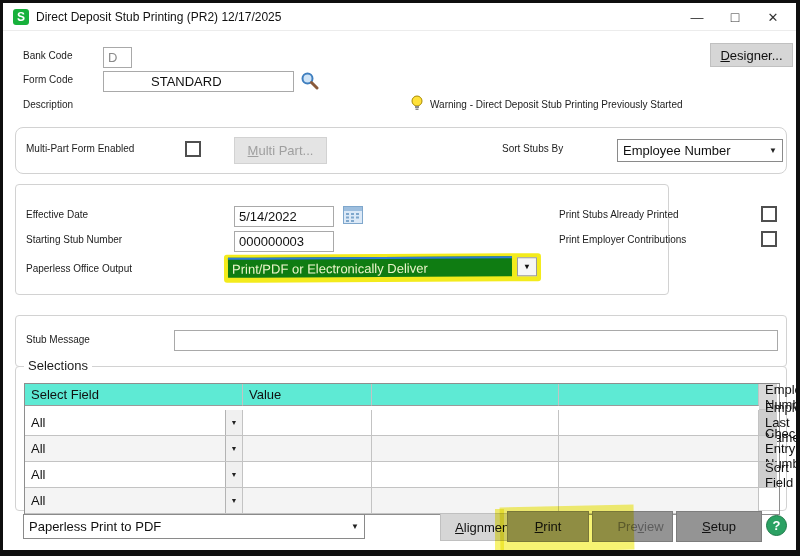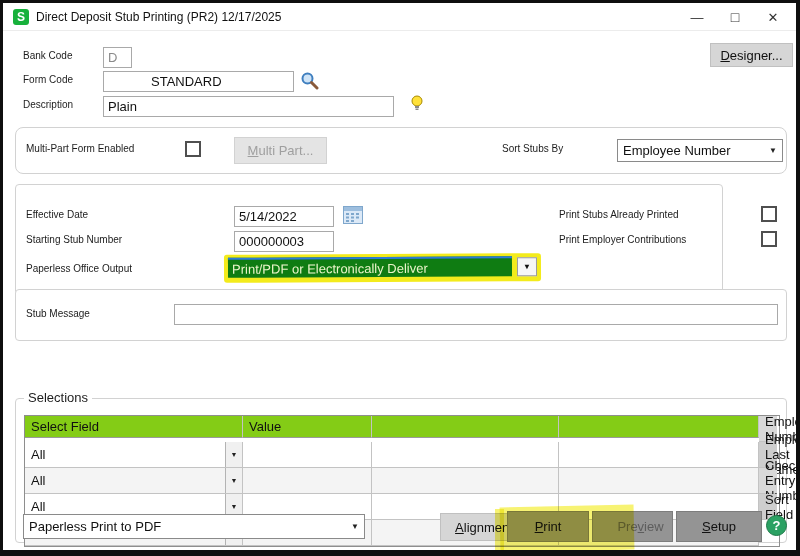--- a/index.html
+++ b/index.html
@@ -36,21 +36,21 @@
          font-size:13px;color:#111;padding-left:5px;}
   .combo .arrow{margin-left:auto;margin-right:5px;font-size:8px;color:#222;}
   .checkbox{position:absolute;width:16px;height:16px;background:#fff;border:2px solid#4f4f4f;}
   .gbox{position:absolute;border:1px solid #d2d2d2;border-radius:4px;background:#fff;}
   .gbox-legend{position:absolute;left:8px;top:-9px;background:#fff;padding:0 4px;font-size:13px;color:#1c1c1c;}
   
   .sel-table{position:absolute;left:8px;top:16px;width:756px;border:1px solid #8e8e8e;
              display:grid;grid-template-columns:218px 129px 187px 200px 18px;font-size:13px;}
   .cell{height:26px;display:flex;align-items:center;padding-left:6px;border-right:1px solid #c3c3c3;
         border-bottom:1px solid #c3c3c3;color:#111;position:relative;}
-  .cell.hdr{height:22px;background:#84cc16;border-bottom:1px solid #9a9a9a;}
+  .cell.hdr{height:22px;background:#5eead4;border-bottom:1px solid #9a9a9a;}
   .cell.rowlabel{background:#d8d8d8;}
   .cell.rowlabel.alt{background:#cecece;}
   .cell.val{background:#fff;}
   .cell.val.alt{background:#f4f4f4;}
   .cell:nth-child(5n){border-right:none;}
   .op-arrow{position:absolute;right:0;top:0;bottom:0;width:17px;background:#f0f0f0;
             border-left:1px solid #b3b3b3;display:flex;align-items:center;justify-content:center;
             font-size:7px;color:#222;cursor:default;}
   
   .hl-wrap{position:absolute;background:var(--highlight-yellow);border-radius:3px;
@@ -86,39 +86,39 @@
   <button class="btn" style="left:707px;top:40px;width:83px;height:24px;"><u>D</u>esigner...</button>
 
   <div class="lbl" style="left:20px;top:71px;">Form Code</div>
   <input class="tinput" style="left: 100px; top: 68px; width: 191px; padding-left: 47px;" value="STANDARD">
   <svg style="position:absolute;left:297px;top:68px;" width="19" height="19" viewBox="0 0 19 19">
     <circle cx="7.5" cy="7.5" r="5" fill="#cfe4f7" stroke="#3f7fbf" stroke-width="2"></circle>
     <line x1="11.5" y1="11.5" x2="17" y2="17" stroke="#8a5a3b" stroke-width="3" stroke-linecap="round"></line>
   </svg>
 
   <div class="lbl" style="left:20px;top:96px;">Description</div>
-  <input class="tinput" style="left: 100px; top: 93px; width: 291px;" value="Plain">
   <svg style="position:absolute;left:408px;top:92px;" width="12" height="17" viewBox="0 0 12 17">
     <circle cx="6" cy="6" r="5" fill="#ffe13a" stroke="#a98a00" stroke-width="1"></circle>
     <rect x="4" y="11" width="4" height="2" fill="#8a8a8a"></rect>
     <rect x="4.5" y="13.5" width="3" height="1.5" fill="#8a8a8a"></rect>
   </svg>
+  <div class="lbl" style="left:427px;top:96px;">Warning - Direct Deposit Stub Printing Previously Started</div>
 
   <div class="gbox" style="left:12px;top:124px;width:772px;height:47px;border-radius:8px;">
     <div class="lbl" style="left:10px;top:15px;">Multi-Part Form Enabled</div>
     <div class="checkbox" style="left:169px;top:13px;"></div>
     <button class="btn disabled" style="left:218px;top:9px;width:93px;height:27px;"><u>M</u>ulti Part...</button>
     <div class="lbl" style="left:486px;top:15px;">Sort Stubs By</div>
     <div class="combo" style="left:601px;top:11px;width:166px;height:23px;">
       <span>Employee Number</span>
       <span class="arrow">▼</span>
     </div>
   </div>
 
-  <div class="gbox" style="left:12px;top:181px;width:708px;height:111px;">
+  <div class="gbox" style="left:12px;top:181px;width:654px;height:111px;">
     <div class="lbl" style="left:10px;top:24px;">Effective Date</div>
     <input class="tinput" style="left: 218px; top: 21px; width: 100px;" value="5/14/2022">
     <svg style="position:absolute;left:327px;top:21px;" width="20" height="18" viewBox="0 0 20 18">
       <rect x="0.5" y="0.5" width="19" height="17" fill="#dce9f7" stroke="#7fa7cc"></rect>
       <rect x="1" y="1" width="18" height="4" fill="#9dbede"></rect>
       <g fill="#7fa7cc">
         <rect x="3" y="7" width="3" height="2"></rect>
           <rect x="8" y="7" width="3" height="2"></rect>
           <rect x="13" y="7" width="3" height="2"></rect>
         <rect x="3" y="10.5" width="3" height="2"></rect>
@@ -136,26 +136,26 @@
         <span>Print/PDF or Electronically Deliver</span>
       </div>
       <div class="hl-arrow">▼</div>
     </div>
     <div class="lbl" style="left:543px;top:24px;">Print Stubs Already Printed</div>
     <div class="checkbox" style="left:745px;top:21px;"></div>
     <div class="lbl" style="left:543px;top:49px;">Print Employer Contributions</div>
     <div class="checkbox" style="left:745px;top:46px;"></div>
   </div>
 
-  <div class="gbox" style="left:12px;top:286px;width:772px;height:52px;">
+  <div class="gbox" style="left:12px;top:312px;width:772px;height:52px;">
     <div class="lbl" style="left:10px;top:18px;">Stub Message</div>
     <input class="tinput" style="left: 158px; top: 14px; width: 604px;" value="">
   </div>
 
-  <div class="gbox" style="left:12px;top:363px;width:772px;height:145px;margin-top:32px;">
+  <div class="gbox" style="left:12px;top:363px;width:772px;height:145px;">
     <div class="gbox-legend">Selections</div>
     <div class="sel-table">
       <div class="cell hdr">Select Field</div>
       <div class="cell hdr">Value</div>
       <div class="cell hdr"></div>
       <div class="cell hdr"></div>
 
       <div class="cell rowlabel">Employee Number</div>
       <div class="cell val">
           <span>All</span>

